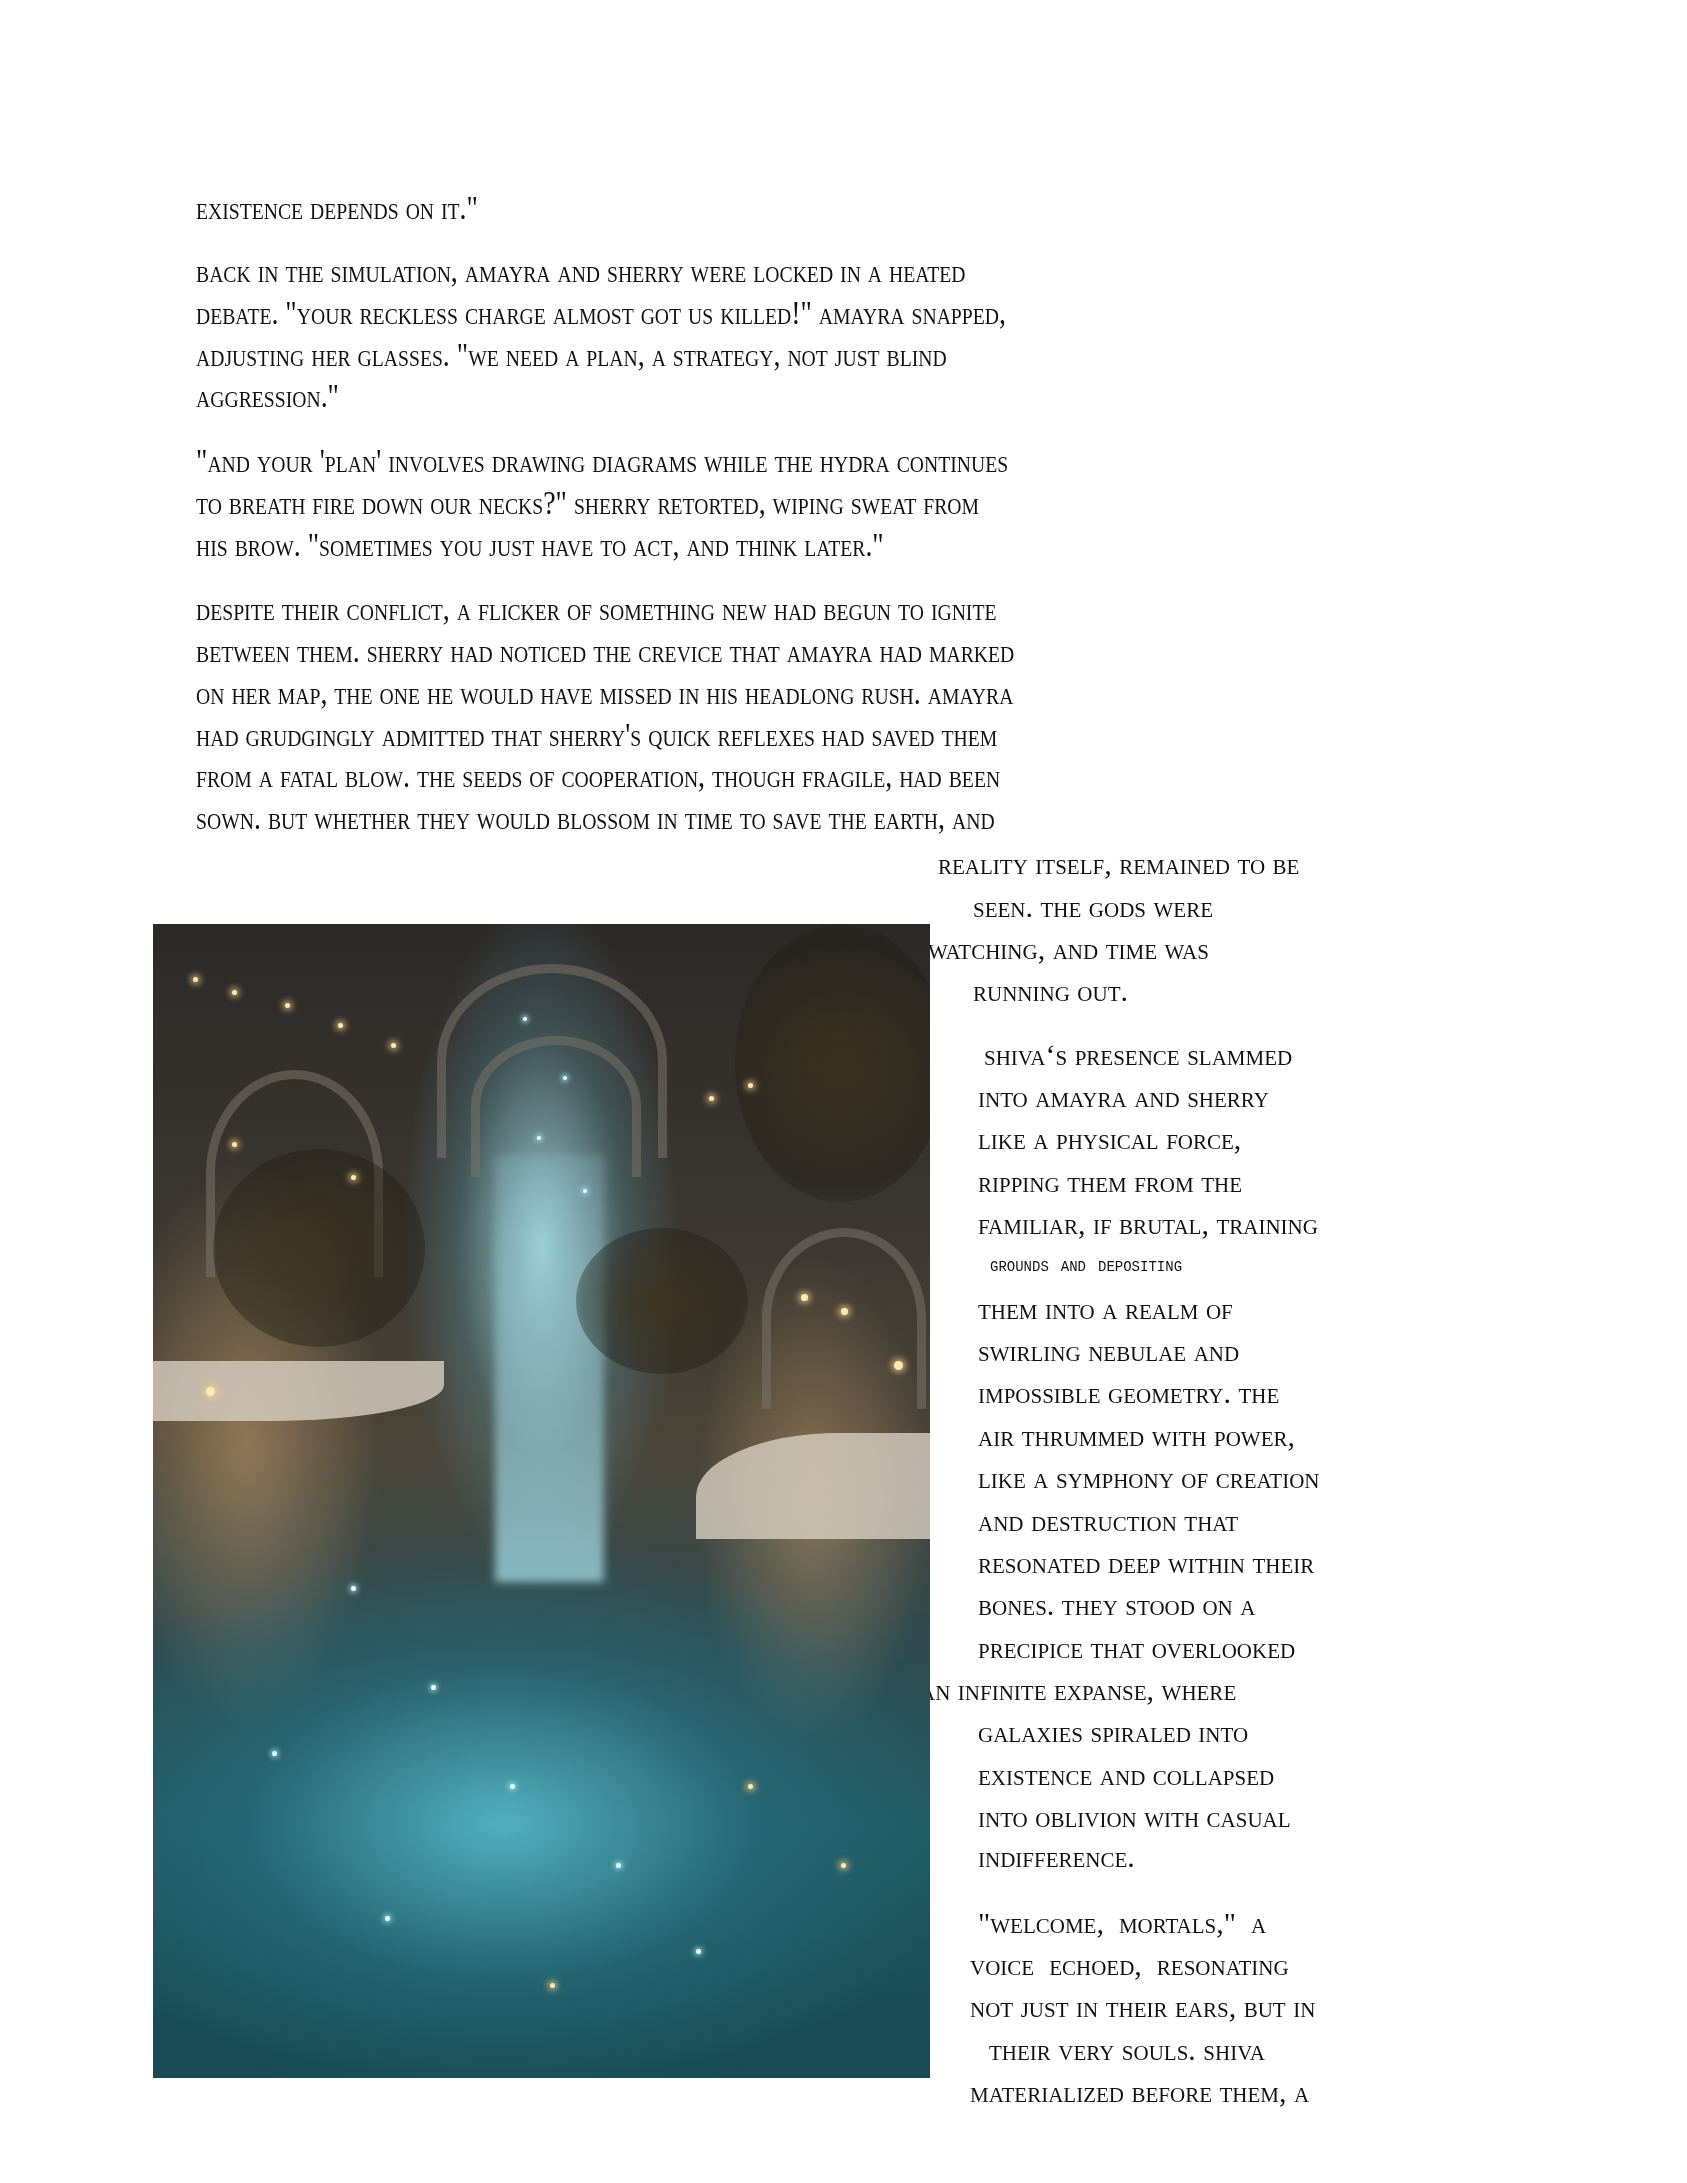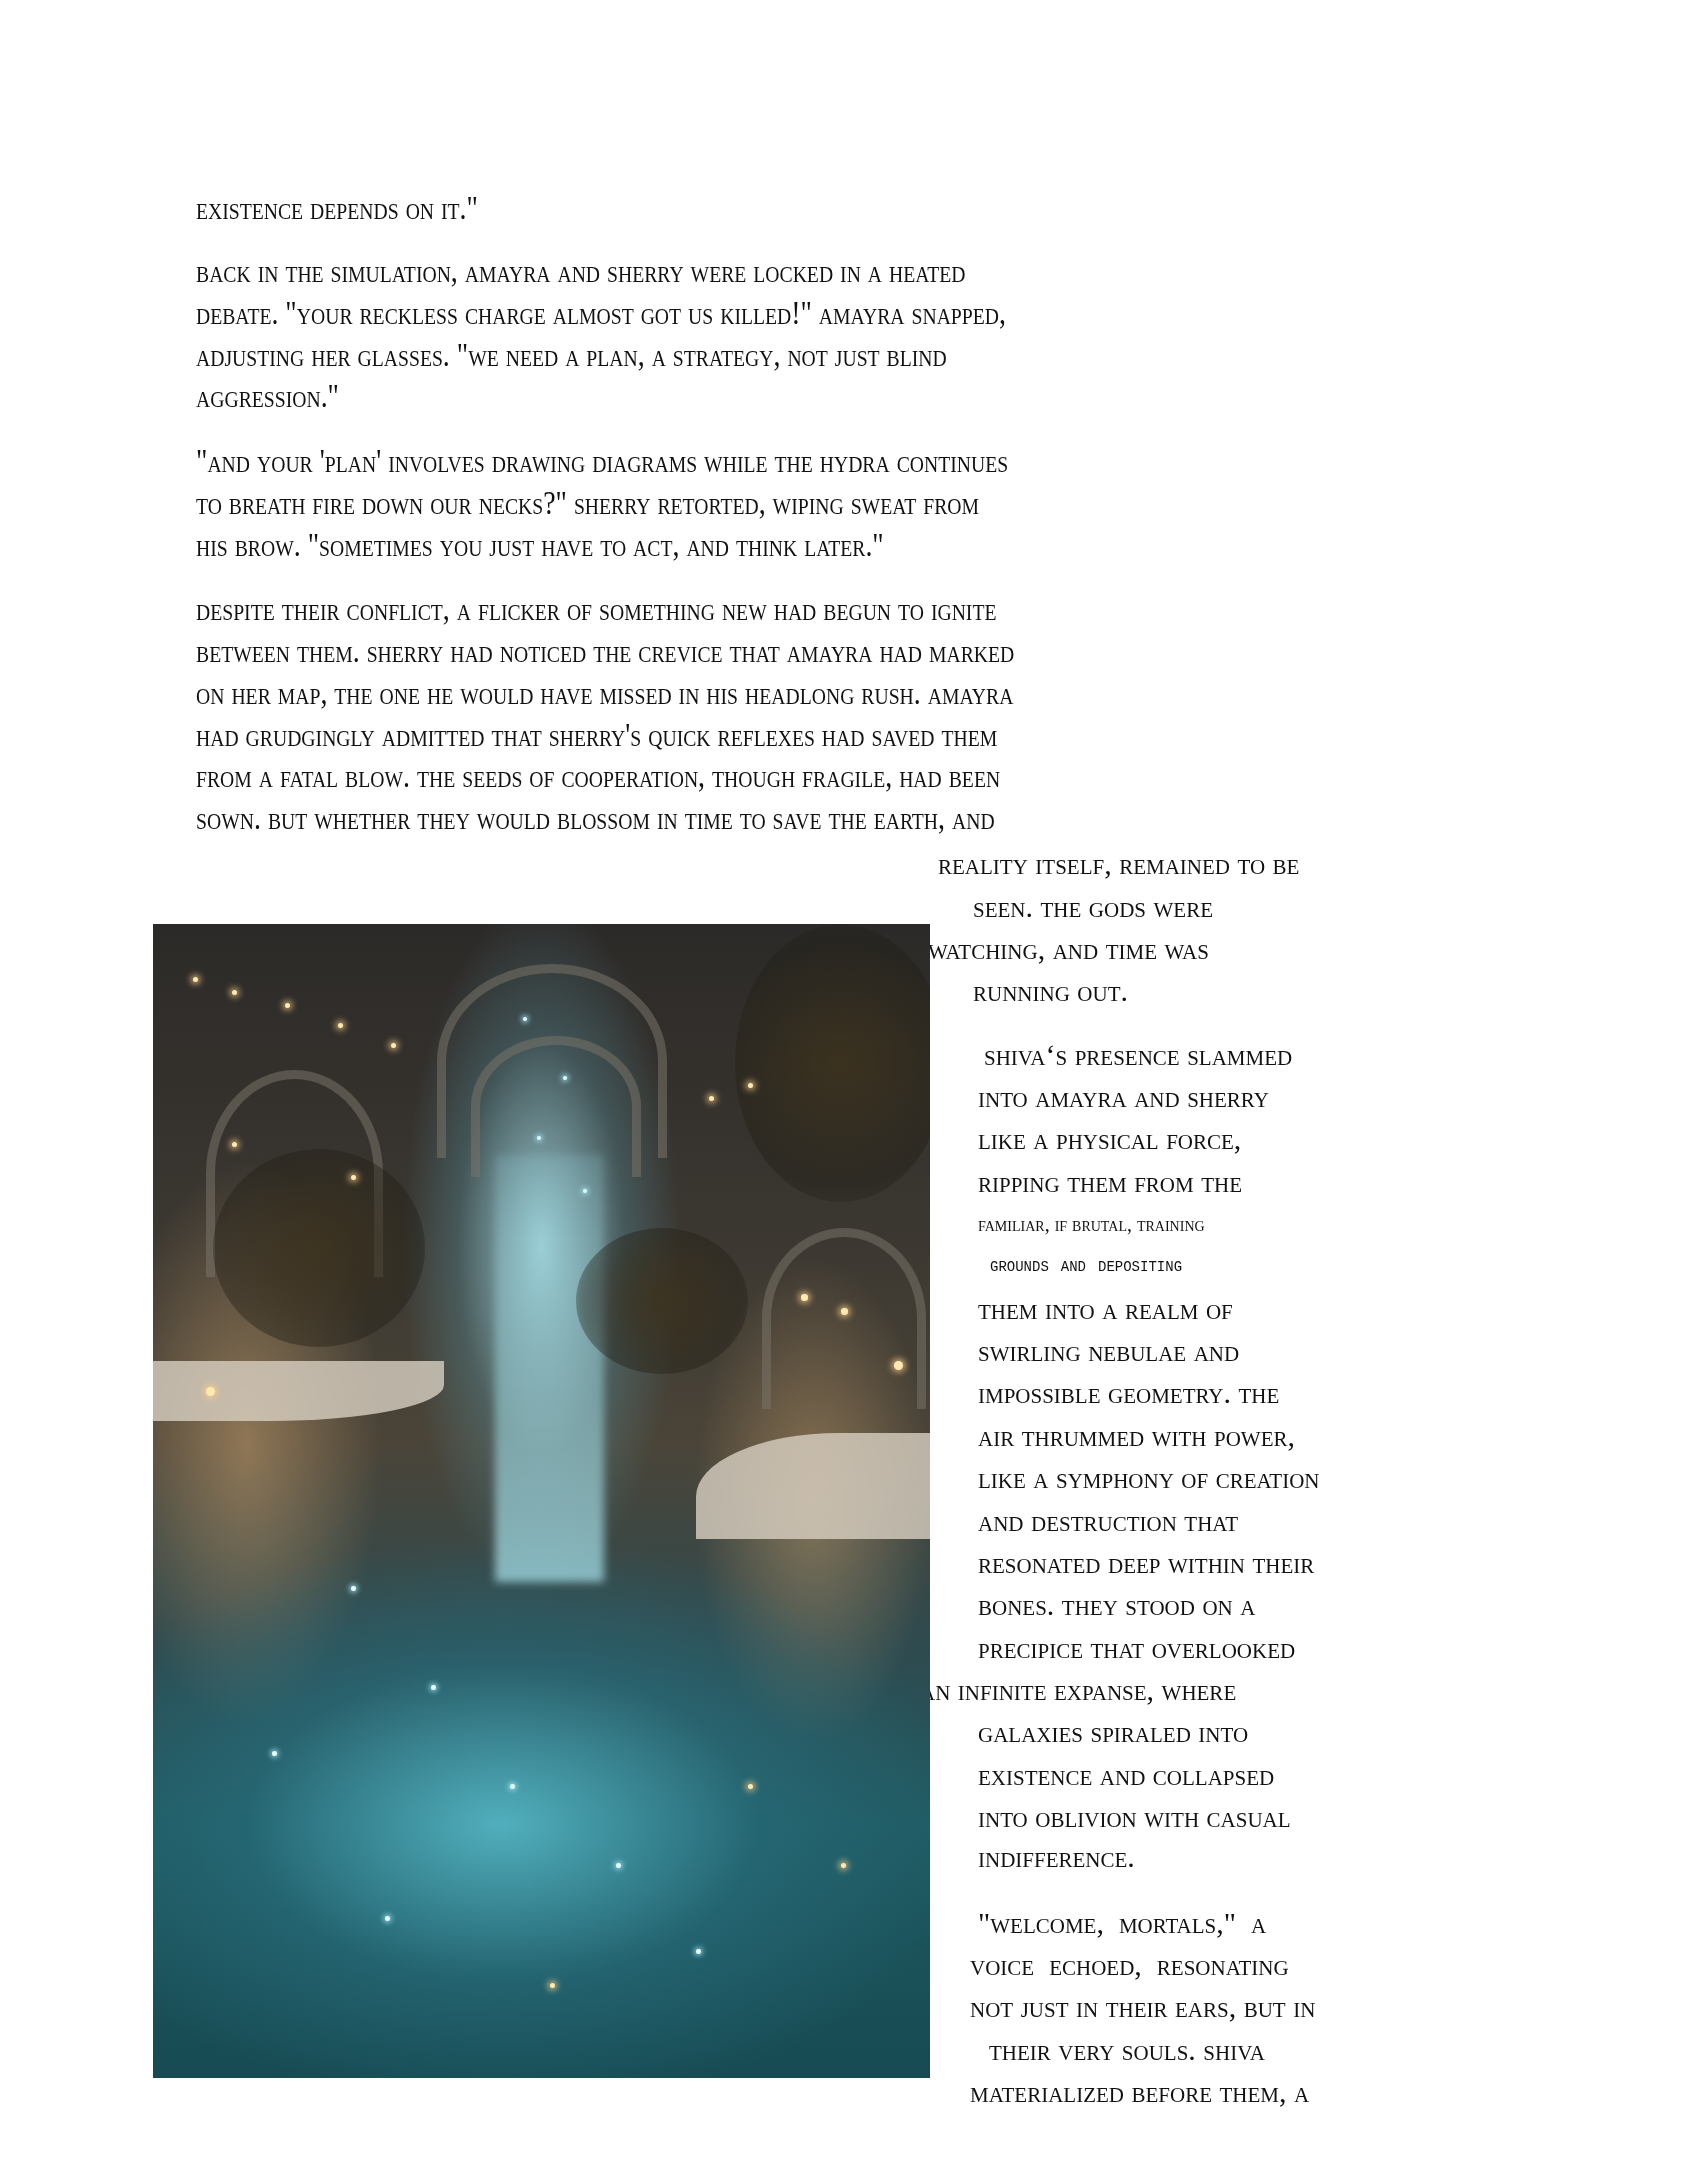--- a/index.html
+++ b/index.html
@@ -56,21 +56,21 @@
   <div class="right">
     <div class="line" style="left:938px;top:844px;font-size:30px;">reality itself, remained to be</div>
     <div class="line" style="left:973px;top:887px;font-size:30px;">seen. The Gods were</div>
     <div class="line" style="left:928px;top:929px;font-size:30px;">watching, and time was</div>
     <div class="line" style="left:973px;top:971px;font-size:30px;">running out.</div>
 
     <div class="line" style="left:984px;top:1035px;font-size:30px;">Shiva‘s presence slammed</div>
     <div class="line" style="left:978px;top:1077px;font-size:30px;">into Amayra and Sherry</div>
     <div class="line" style="left:978px;top:1119px;font-size:30px;">like a physical force,</div>
     <div class="line" style="left:978px;top:1162px;font-size:30px;">ripping them from the</div>
-    <div class="line" style="left:978px;top:1204px;font-size:20px;">familiar, if brutal, training</div>
+    <div class="line" style="left:978px;top:1204px;font-size:30px;">familiar, if brutal, training</div>
     <div class="line" style="left:990px;top:1246px;font-size:20px;font-family:Liberation Mono, monospace;">grounds and depositing</div>
     <div class="line" style="left:978px;top:1289px;font-size:30px;">them into a realm of</div>
     <div class="line" style="left:978px;top:1331px;font-size:30px;">swirling nebulae and</div>
     <div class="line" style="left:978px;top:1373px;font-size:30px;">impossible geometry. The</div>
     <div class="line" style="left:978px;top:1416px;font-size:30px;">air thrummed with power,</div>
     <div class="line" style="left:978px;top:1458px;font-size:30px;">like a symphony of creation</div>
     <div class="line" style="left:978px;top:1501px;font-size:30px;">and destruction that</div>
     <div class="line" style="left:978px;top:1543px;font-size:30px;">resonated deep within their</div>
     <div class="line" style="left:978px;top:1585px;font-size:30px;">bones. They stood on a</div>
     <div class="line" style="left:978px;top:1628px;font-size:30px;">precipice that overlooked</div>

